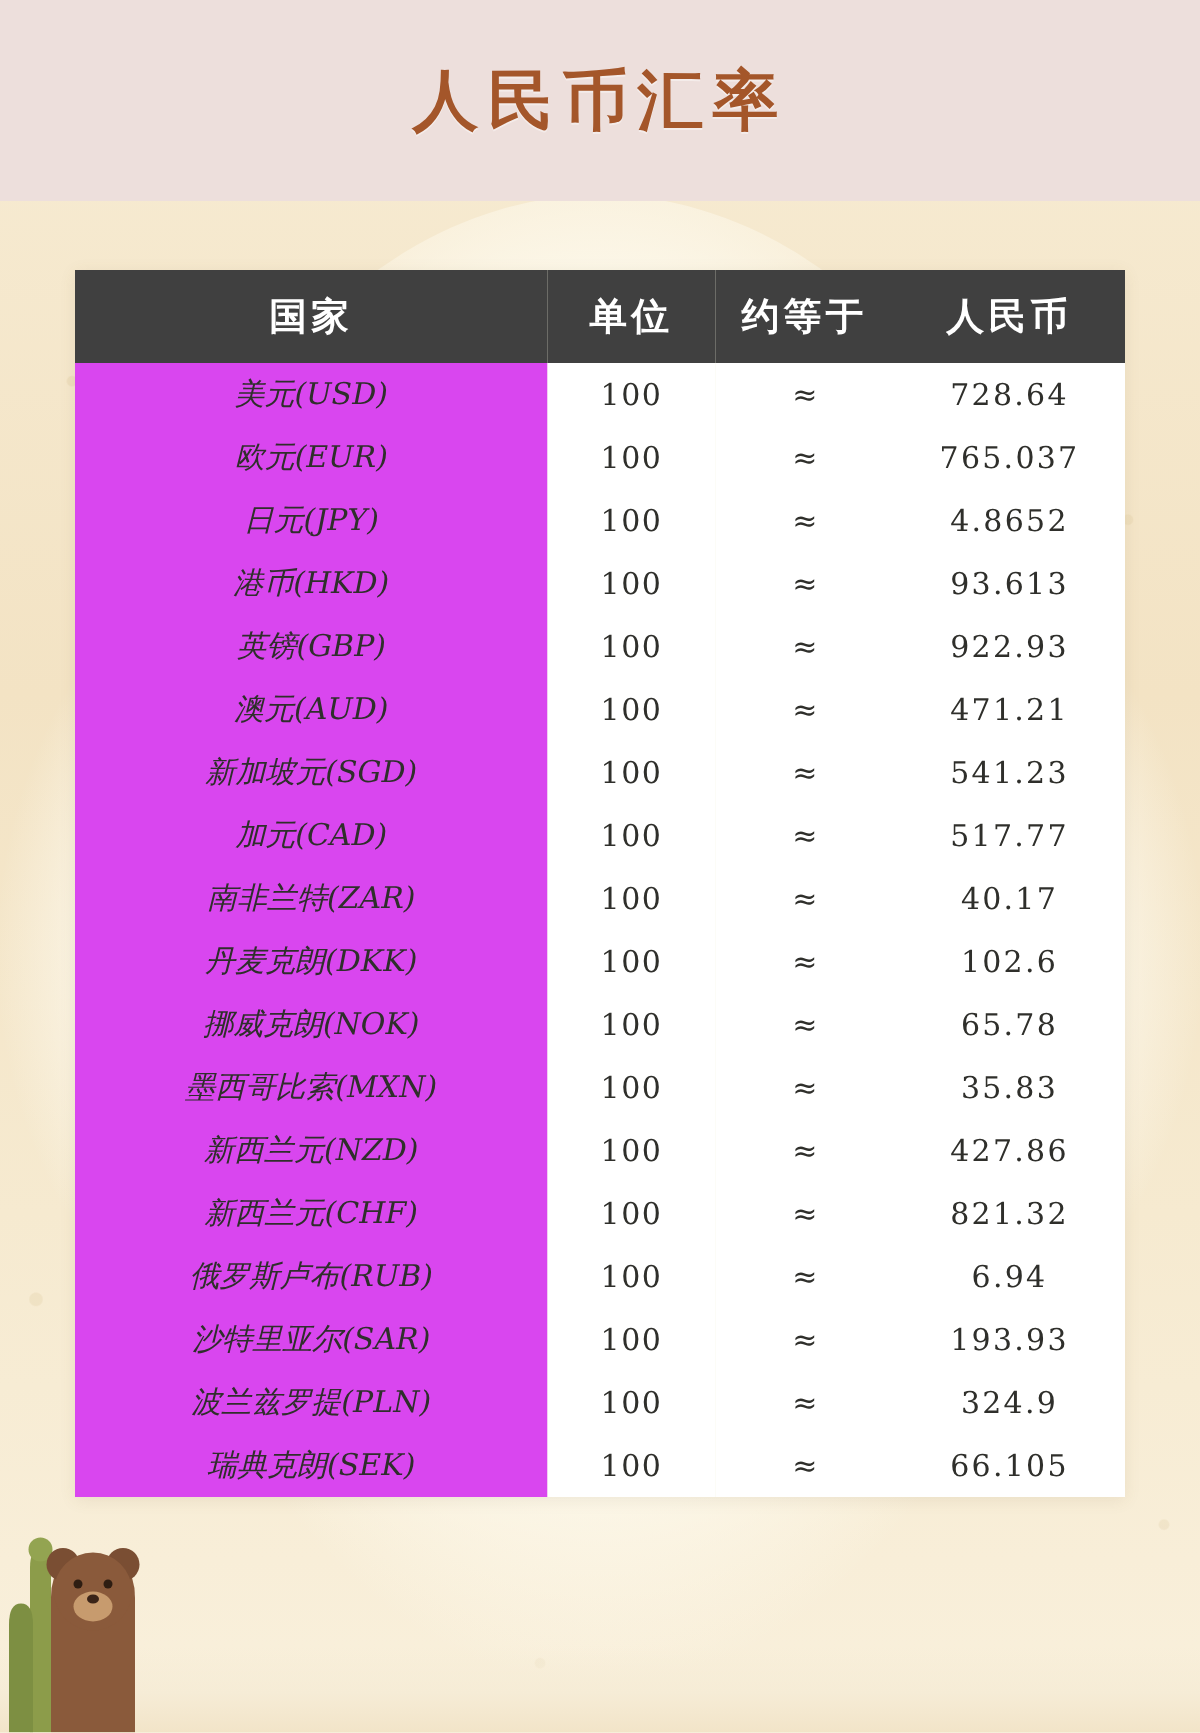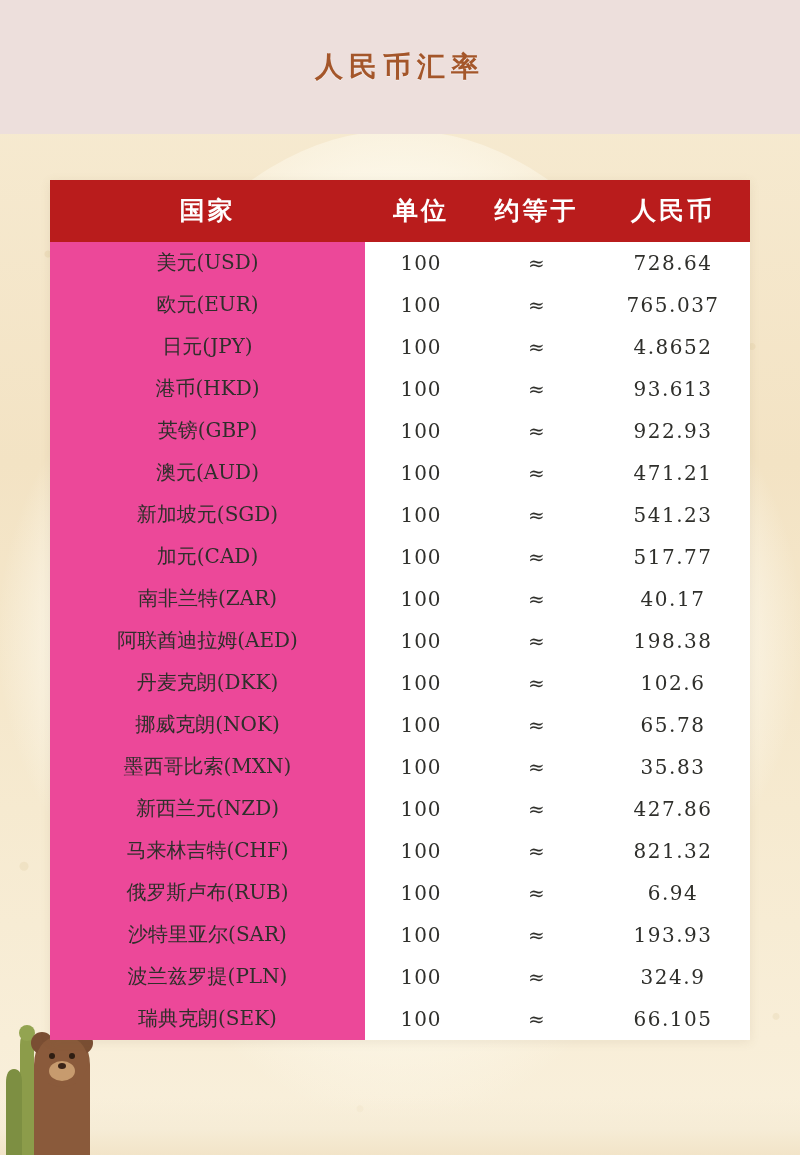--- a/index.html
+++ b/index.html
@@ -52,21 +52,21 @@
     position: relative;
     z-index: 5;
     height: 134px;
     background: #eddfdc;
     display: flex;
     align-items: center;
     justify-content: center;
   }
   .header-title {
     font-family: "DejaVu Serif", "Liberation Serif", serif;
-    font-size: 28px;
+    font-size: 44px;
     font-weight: 700;
     letter-spacing: 6px;
     color: #a4562a;
     text-shadow: 0 1px 0 rgba(255,255,255,.4);
   }
 
   
   .table-wrap {
     position: relative;
     z-index: 6;
@@ -74,21 +74,21 @@
     width: 700px;
     box-shadow: 0 2px 10px rgba(120,100,60,.10);
   }
   table.rates {
     width: 100%;
     border-collapse: collapse;
     background: #f2f0dc;
     table-layout: fixed;
   }
   table.rates thead th {
-    background: #b91c1c;
+    background: #404040;
     color: #ffffff;
     font-size: 25px;
     font-weight: 700;
     letter-spacing: 3px;
     padding: 14px 0 15px;
     font-family: "DejaVu Serif", "Liberation Serif", serif;
   }
   table.rates tbody td {
     font-size: 20px;
     color: #2f2f2b;
@@ -105,21 +105,22 @@
   
   td.c-unit, td.c-approx, td.c-cny,
   th.c-unit, th.c-approx, th.c-cny { }
 
   tbody tr td.c-unit,
   tbody tr td.c-approx,
   tbody tr td.c-cny {
     background: #ffffff;
   }
   tbody tr td.c-country {
-    background: #ec4899;
+    background: #d946ef;
+    font-style: italic;
   }
   td.c-unit, td.c-cny {
     font-family: "DejaVu Serif", "Liberation Serif", serif;
     letter-spacing: 1px;
   }
   td.c-approx {
     color: #3a3a33;
     font-size: 19px;
   }
   td.c-cny {
@@ -229,26 +230,20 @@
           <td class="c-approx">≈</td>
           <td class="c-cny">517.77</td>
         </tr>
         <tr>
           <td class="c-country">南非兰特(ZAR)</td>
           <td class="c-unit">100</td>
           <td class="c-approx">≈</td>
           <td class="c-cny">40.17</td>
         </tr>
         <tr>
-          <td class="c-country">阿联酋迪拉姆(AED)</td>
-          <td class="c-unit">100</td>
-          <td class="c-approx">≈</td>
-          <td class="c-cny">198.38</td>
-        </tr>
-        <tr>
           <td class="c-country">丹麦克朗(DKK)</td>
           <td class="c-unit">100</td>
           <td class="c-approx">≈</td>
           <td class="c-cny">102.6</td>
         </tr>
         <tr>
           <td class="c-country">挪威克朗(NOK)</td>
           <td class="c-unit">100</td>
           <td class="c-approx">≈</td>
           <td class="c-cny">65.78</td>
@@ -259,21 +254,21 @@
           <td class="c-approx">≈</td>
           <td class="c-cny">35.83</td>
         </tr>
         <tr>
           <td class="c-country">新西兰元(NZD)</td>
           <td class="c-unit">100</td>
           <td class="c-approx">≈</td>
           <td class="c-cny">427.86</td>
         </tr>
         <tr>
-          <td class="c-country">马来林吉特(CHF)</td>
+          <td class="c-country">新西兰元(CHF)</td>
           <td class="c-unit">100</td>
           <td class="c-approx">≈</td>
           <td class="c-cny">821.32</td>
         </tr>
         <tr>
           <td class="c-country">俄罗斯卢布(RUB)</td>
           <td class="c-unit">100</td>
           <td class="c-approx">≈</td>
           <td class="c-cny">6.94</td>
         </tr>

